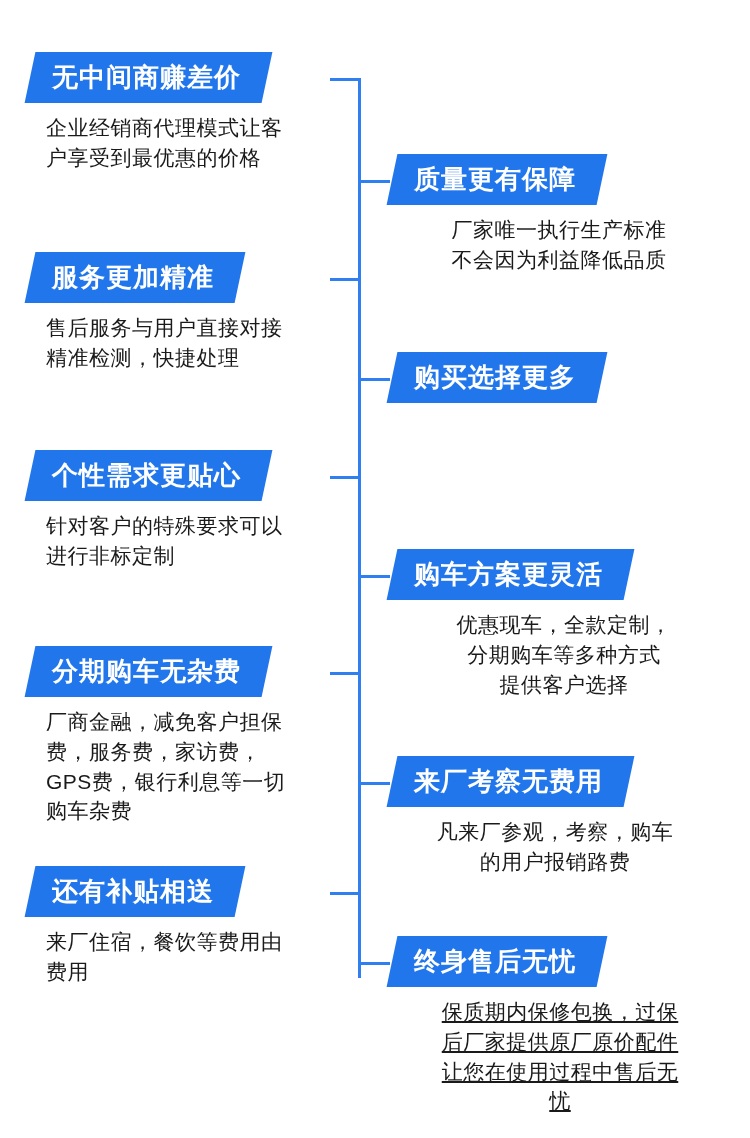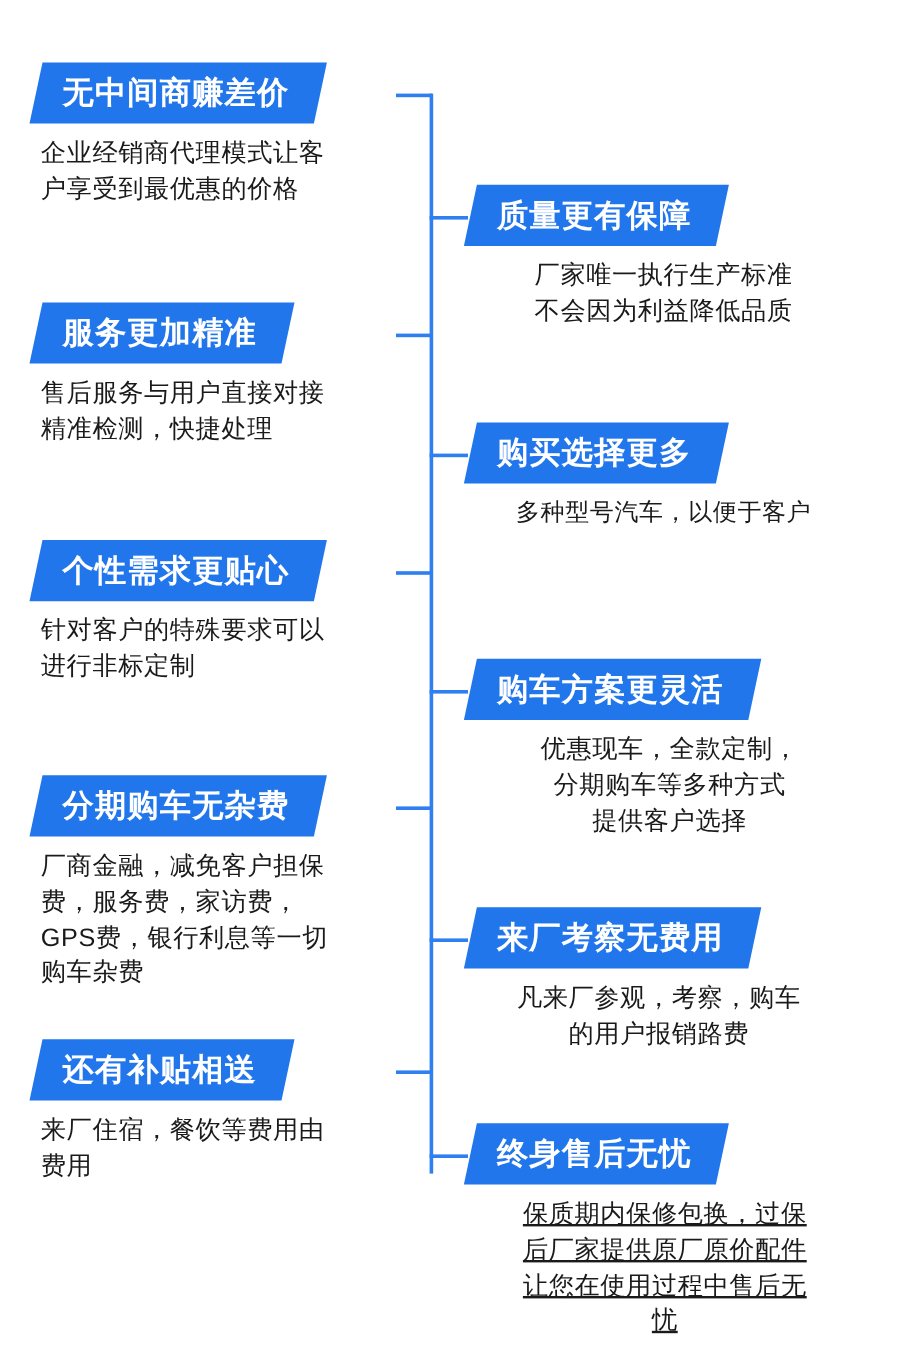--- a/index.html
+++ b/index.html
@@ -66,21 +66,21 @@
   .desc {
     margin-top: 10px;
     color: #1a1a1a;
     font-size: 21px;
     line-height: 1.42;
     letter-spacing: 0.5px;
   }
   .item.left .desc { padding-left: 4px; }
   .item.right .desc { padding-left: 12px; text-align: center; }
 
-  .desc div { white-space: nowrap; }
+  .desc div { white-space: nowrap; margin-left: 12px; }
 </style>
 </head>
 <body>
 
 <div class="canvas">
 
   <div class="spine"></div>
 
   <div class="tick left" style="top: 78px;"></div>
   <div class="tick left" style="top: 278px;"></div>
@@ -140,21 +140,20 @@
     <div class="banner"><span>质量更有保障</span></div>
     <div class="desc">
       <div>厂家唯一执行生产标准</div>
       <div>不会因为利益降低品质</div>
     </div>
   </div>
 
   <div class="item right" style="top: 352px;">
     <div class="banner"><span>购买选择更多</span></div>
     <div class="desc" style="font-size:20px;">
-      <div>多种型号汽车，以便于客户</div>
     </div>
   </div>
 
   <div class="item right" style="top: 549px;">
     <div class="banner"><span>购车方案更灵活</span></div>
     <div class="desc" style="padding-left:22px;">
       <div>优惠现车，全款定制，</div>
       <div>分期购车等多种方式</div>
       <div>提供客户选择</div>
     </div>

